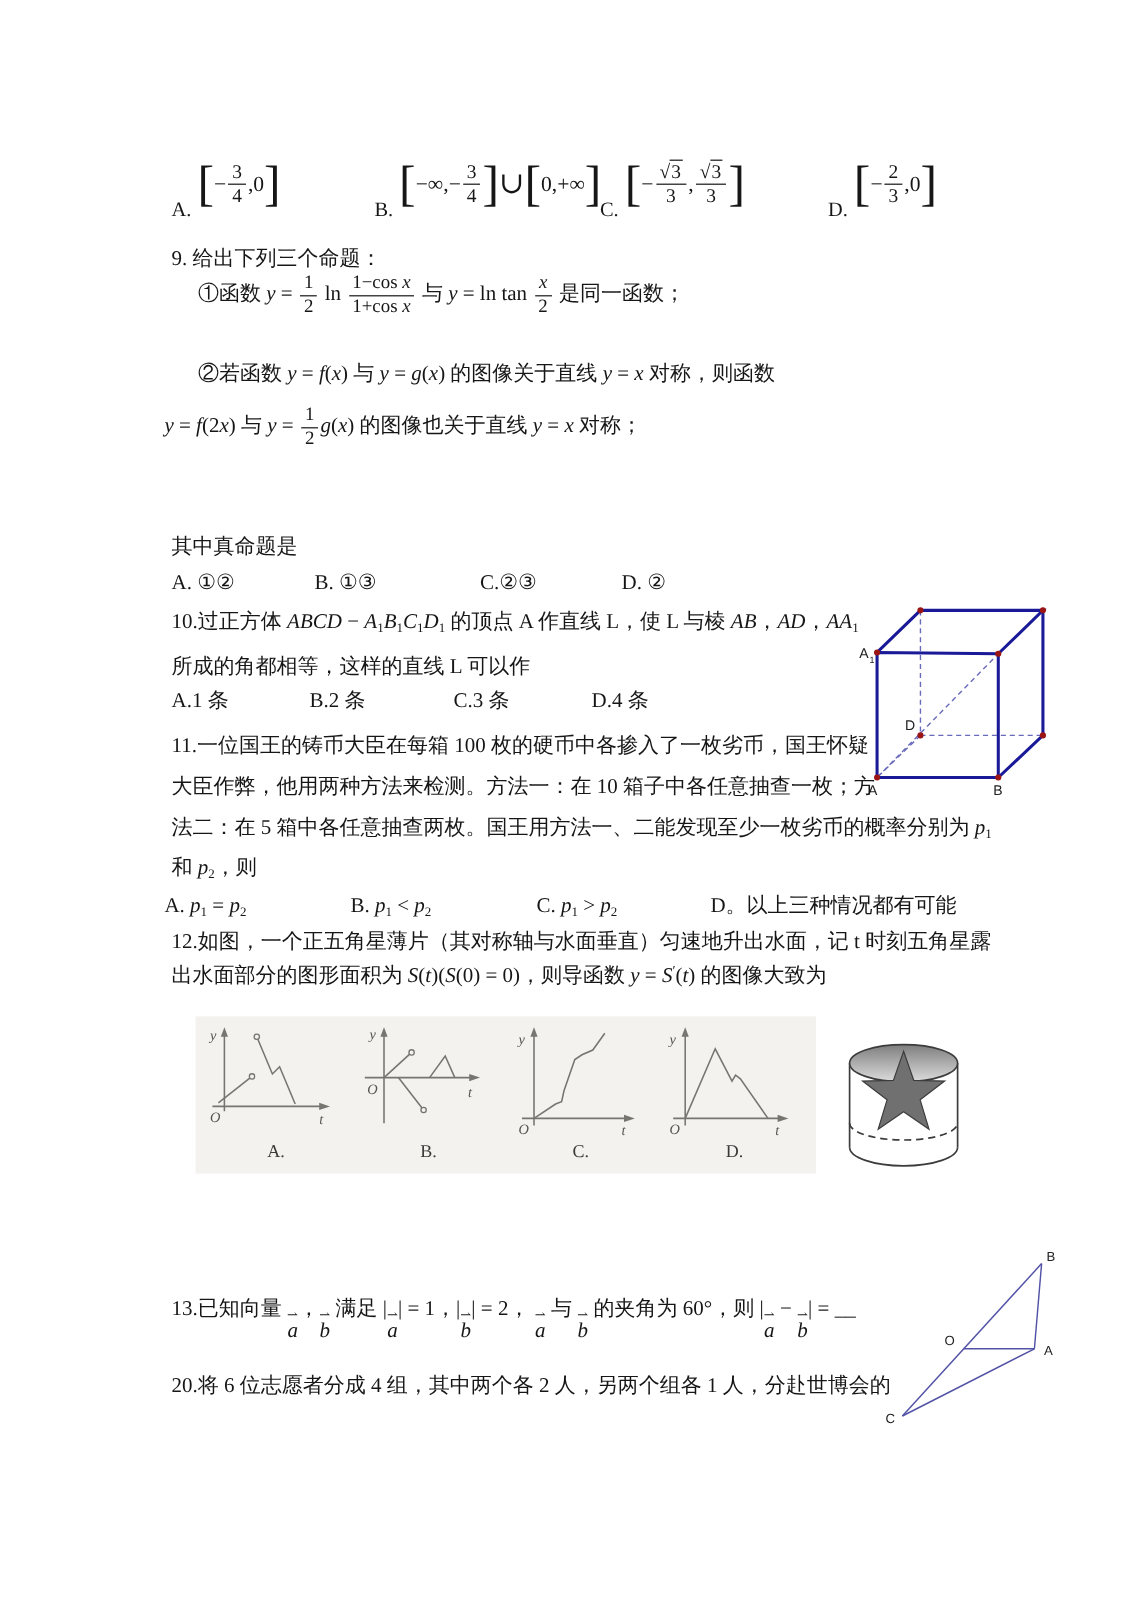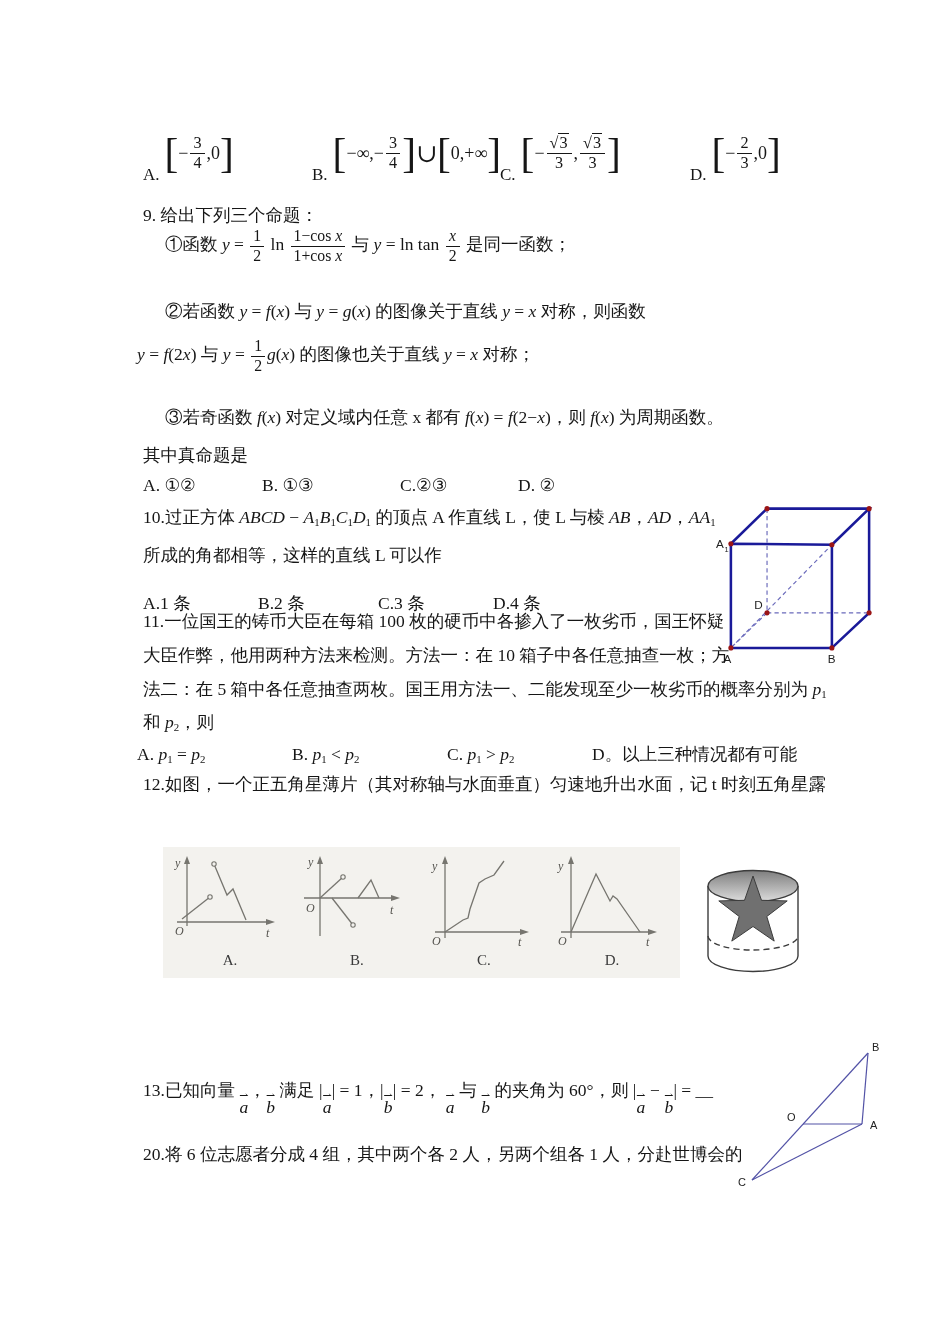--- a/index.html
+++ b/index.html
@@ -69,32 +69,31 @@
             <span class="fn">2</span>
             <span class="fd">3</span>
           </span>,0<span class="big">]</span></span>
     </span>
   </div>
 
   <div class="ln" style="left:143px;top:204px">9. 给出下列三个命题：</div>
   <div class="ln" style="left:165px;top:228px">①函数 <span class="mi">y</span> = <span class="frac"><span class="fn">1</span><span class="fd">2</span></span> ln <span class="frac"><span class="fn">1−cos <span class="mi">x</span></span><span class="fd">1+cos <span class="mi">x</span></span></span> 与 <span class="mi">y</span> = ln tan <span class="frac"><span class="fn"><span class="mi">x</span></span><span class="fd">2</span></span> 是同一函数；</div>
   <div class="ln" style="left:165px;top:300px">②若函数 <span class="mi">y</span> = <span class="mi">f</span>(<span class="mi">x</span>) 与 <span class="mi">y</span> = <span class="mi">g</span>(<span class="mi">x</span>) 的图像关于直线 <span class="mi">y</span> = <span class="mi">x</span> 对称，则函数</div>
   <div class="ln" style="left:137px;top:338px"><span class="mi">y</span> = <span class="mi">f</span>(2<span class="mi">x</span>) 与 <span class="mi">y</span> = <span class="frac"><span class="fn">1</span><span class="fd">2</span></span><span class="mi">g</span>(<span class="mi">x</span>) 的图像也关于直线 <span class="mi">y</span> = <span class="mi">x</span> 对称；</div>
-  <div class="ln" style="left:165px;top:406px">③若奇函数 <span class="mi">f</span>(<span class="mi">x</span>) 对定义域内任意 x 都有 <span class="mi">f</span>(<span class="mi">x</span>) = <span class="mi">f</span>(2−<span class="mi">x</span>)，则 <span class="mi">f</span>(<span class="mi">x</span>) 为周期函数。</div>
   <div class="ln" style="left:143px;top:444px">其中真命题是</div>
   <div class="ln optrow" style="left:0;top:474px">
     <span class="opt" style="left:143px">A. ①②</span>
     <span class="opt" style="left:262px">B. ①③</span>
     <span class="opt" style="left:400px">C.②③</span>
     <span class="opt" style="left:518px">D. ②</span>
   </div>
 
   <div class="ln" style="left:143px;top:506px">10.过正方体 <span class="mi">ABCD</span> − <span class="mi">A</span><span class="msub">1</span><span class="mi">B</span><span class="msub">1</span><span class="mi">C</span><span class="msub">1</span><span class="mi">D</span><span class="msub">1</span> 的顶点 A 作直线 L，使 L 与棱 <span class="mi">AB</span>，<span class="mi">AD</span>，<span class="mi">AA</span><span class="msub">1</span></div>
   <div class="ln" style="left:143px;top:544px">所成的角都相等，这样的直线 L 可以作</div>
-  <div class="ln optrow" style="left:0;top:592px">
+  <div class="ln optrow" style="left:0;top:572px">
     <span class="opt" style="left:143px">A.1 条</span>
     <span class="opt" style="left:258px">B.2 条</span>
     <span class="opt" style="left:378px">C.3 条</span>
     <span class="opt" style="left:493px">D.4 条</span>
   </div>
 
   <svg class="fig" style="left:711px;top:498px" width="178" height="168" viewBox="0 0 160 158">
     <g stroke="#1a1a99" stroke-width="2.4" fill="none">
       <path d="M15,43 L110,44 L110,141 L15,141 Z"></path>
       <path d="M15,43 L49,10 L145,10 L110,44"></path>
@@ -128,20 +127,21 @@
   <div class="ln" style="left:143px;top:678px">法二：在 5 箱中各任意抽查两枚。国王用方法一、二能发现至少一枚劣币的概率分别为 <span class="mi">p</span><span class="msub">1</span></div>
   <div class="ln" style="left:143px;top:711px">和 <span class="mi">p</span><span class="msub">2</span>，则</div>
   <div class="ln optrow" style="left:0;top:743px">
     <span class="opt" style="left:137px">A.  <span class="mi">p</span><span class="msub">1</span> = <span class="mi">p</span><span class="msub">2</span></span>
     <span class="opt" style="left:292px">B.  <span class="mi">p</span><span class="msub">1</span> &lt; <span class="mi">p</span><span class="msub">2</span></span>
     <span class="opt" style="left:447px">C.  <span class="mi">p</span><span class="msub">1</span> &gt; <span class="mi">p</span><span class="msub">2</span></span>
     <span class="opt" style="left:592px">D。以上三种情况都有可能</span>
   </div>
 
   <div class="ln" style="left:143px;top:773px">12.如图，一个正五角星薄片（其对称轴与水面垂直）匀速地升出水面，记 t 时刻五角星露</div>
+  <div class="ln" style="left:143px;top:801px">出水面部分的图形面积为 <span class="mi">S</span>(<span class="mi">t</span>)(<span class="mi">S</span>(0) = 0)，则导函数 <span class="mi">y</span> = <span class="mi">S</span><span class="msup">′</span>(<span class="mi">t</span>) 的图像大致为</div>
 
   <div class="graphstrip">
     <div class="gblock" style="left:6px">
       <svg width="118" height="98" viewBox="0 0 118 98">
         <g stroke="#76756f" stroke-width="1.3" fill="none">
           <line x1="18" y1="74" x2="18" y2="8"></line>
             <line x1="8" y1="70" x2="100" y2="70"></line>
           <line x1="13" y1="67" x2="41" y2="45"></line>
           <polyline points="45,12 58,43 64,37 77,68"></polyline>
         </g>

